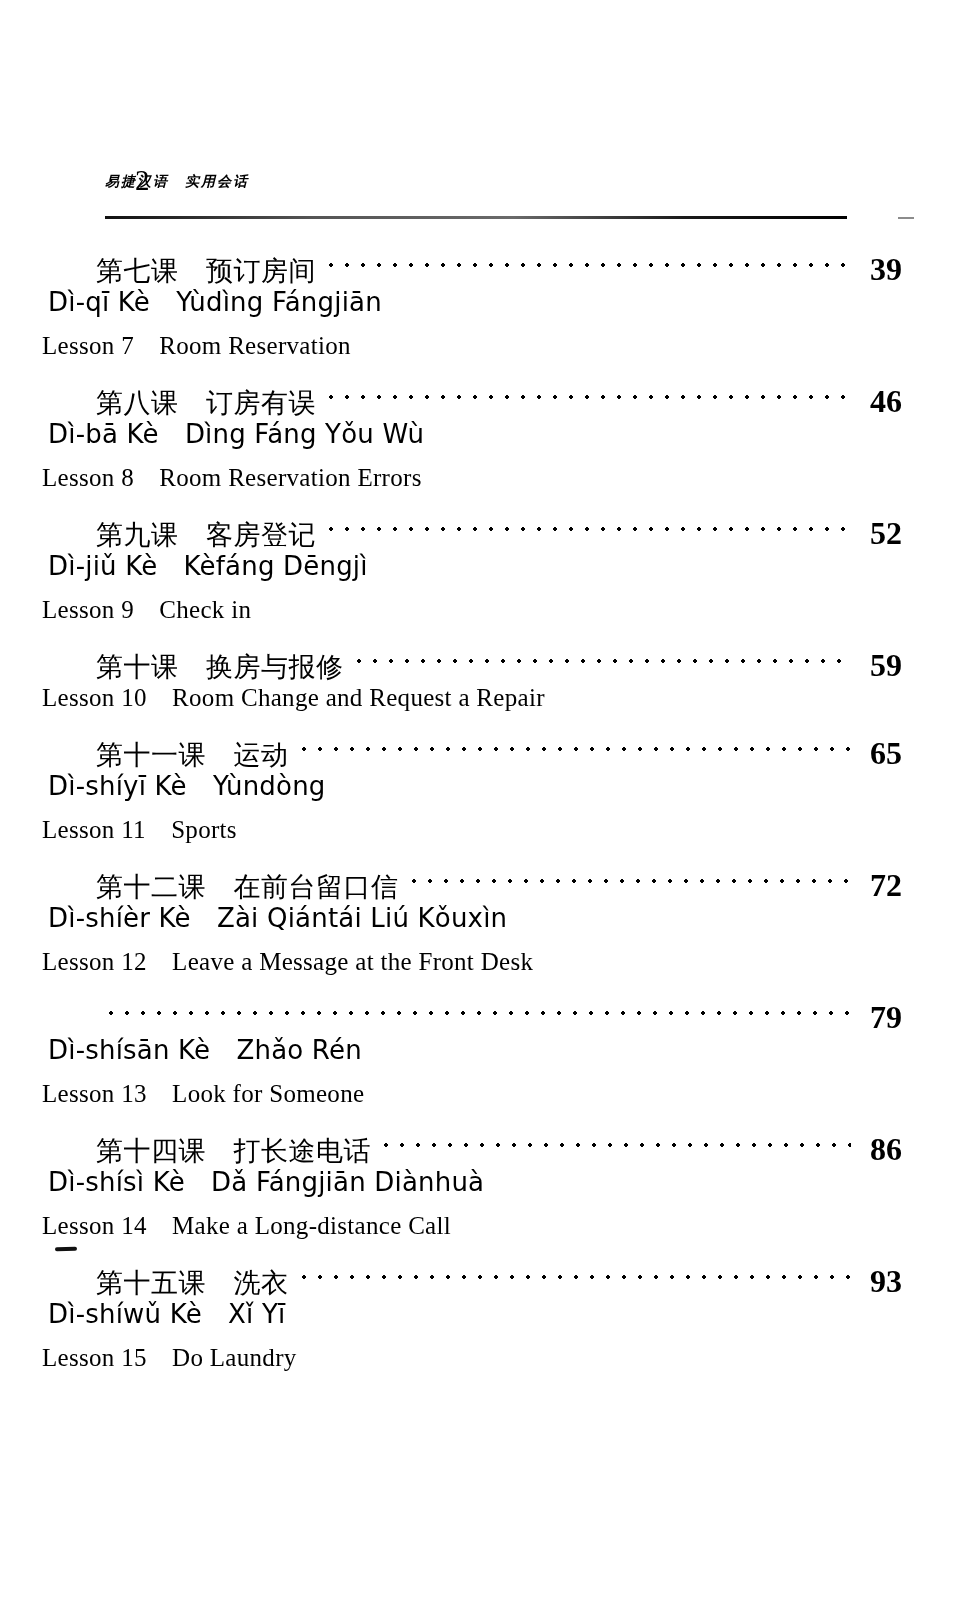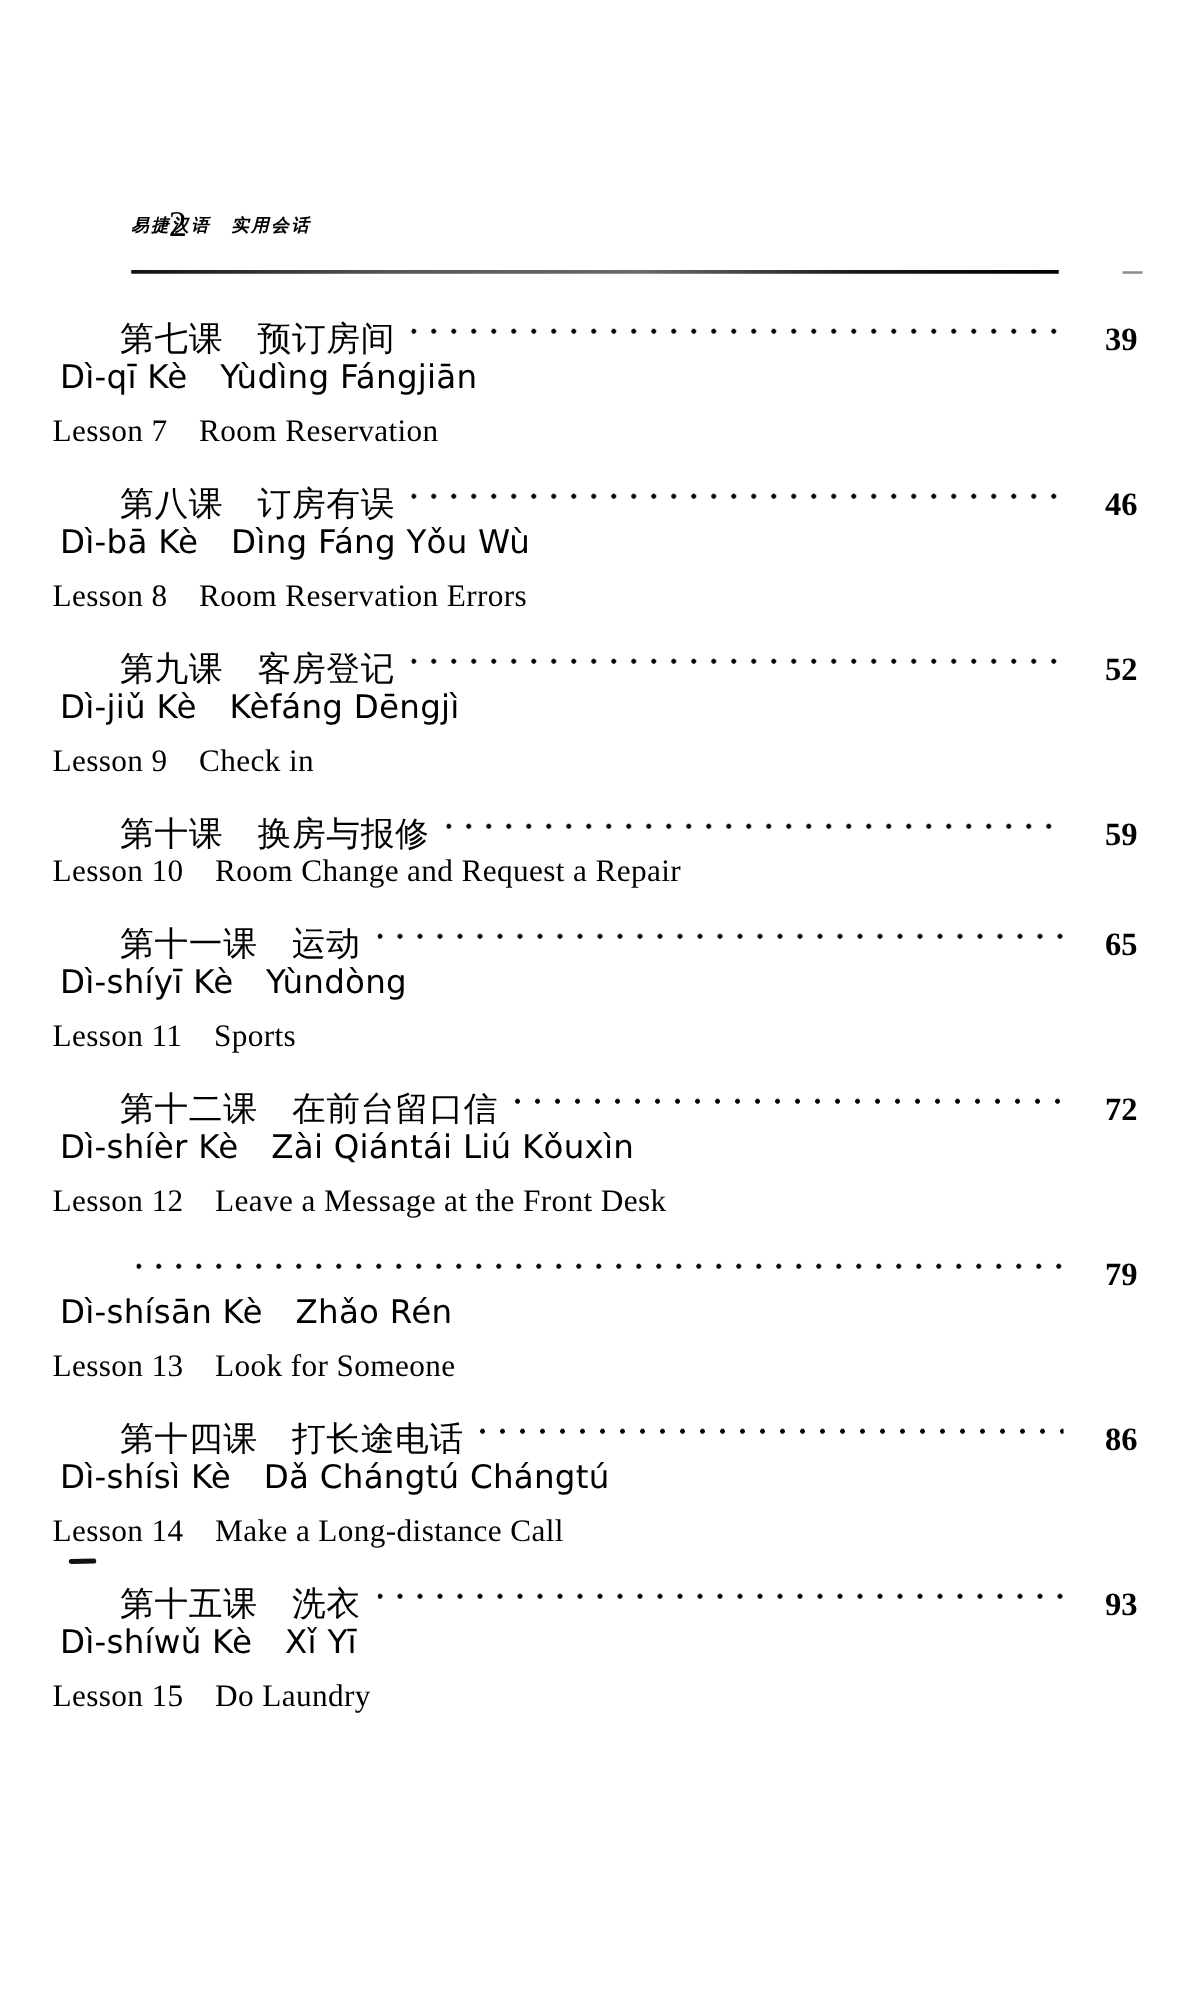--- a/index.html
+++ b/index.html
@@ -115,22 +115,22 @@
     right: 0;
     top: 27px;
     height: 4px;
     background-image: radial-gradient(circle at 2px 2px, #000 1.7px, rgba(0,0,0,0) 2.1px);
     background-size: 16px 4px;
     background-repeat: repeat-x;
   }
   .page-no {
     flex: 0 0 auto;
     width: 48px;
-    text-align: right;
-    font-size: 26px;
+    text-align: center;
+    font-size: 32px;
     line-height: 44px;
     font-weight: 700;
     font-family: "Liberation Serif", "DejaVu Serif", serif;
   }
 
   
   .line-py {
     padding-left: 48px;
     height: 44px;
   }
@@ -241,21 +241,21 @@
         </div>
         <div class="line line-py"><span class="py-text">Dì-shísān Kè　Zhǎo Rén</span></div>
         <div class="line line-en"><span class="en-text">Lesson 13　Look for Someone</span></div>
       </div>
       <div class="entry">
         <div class="line line-cn">
           <span class="cn-title">第十四课　打长途电话</span>
           <span class="leader"></span>
           <span class="page-no">86</span>
         </div>
-        <div class="line line-py"><span class="py-text">Dì-shísì Kè　Dǎ Chángtú Chángtú</span></div>
+        <div class="line line-py"><span class="py-text">Dì-shísì Kè　Dǎ Fángjiān Diànhuà</span></div>
         <div class="line line-en"><span class="en-text">Lesson 14　Make a Long-distance Call</span></div>
       </div>
       <div class="entry">
         <div class="line line-cn">
           <span class="cn-title">第十五课　洗衣</span>
           <span class="leader"></span>
           <span class="page-no">93</span>
         </div>
         <div class="line line-py"><span class="py-text">Dì-shíwǔ Kè　Xǐ Yī</span></div>
         <div class="line line-en"><span class="en-text">Lesson 15　Do Laundry</span></div>

